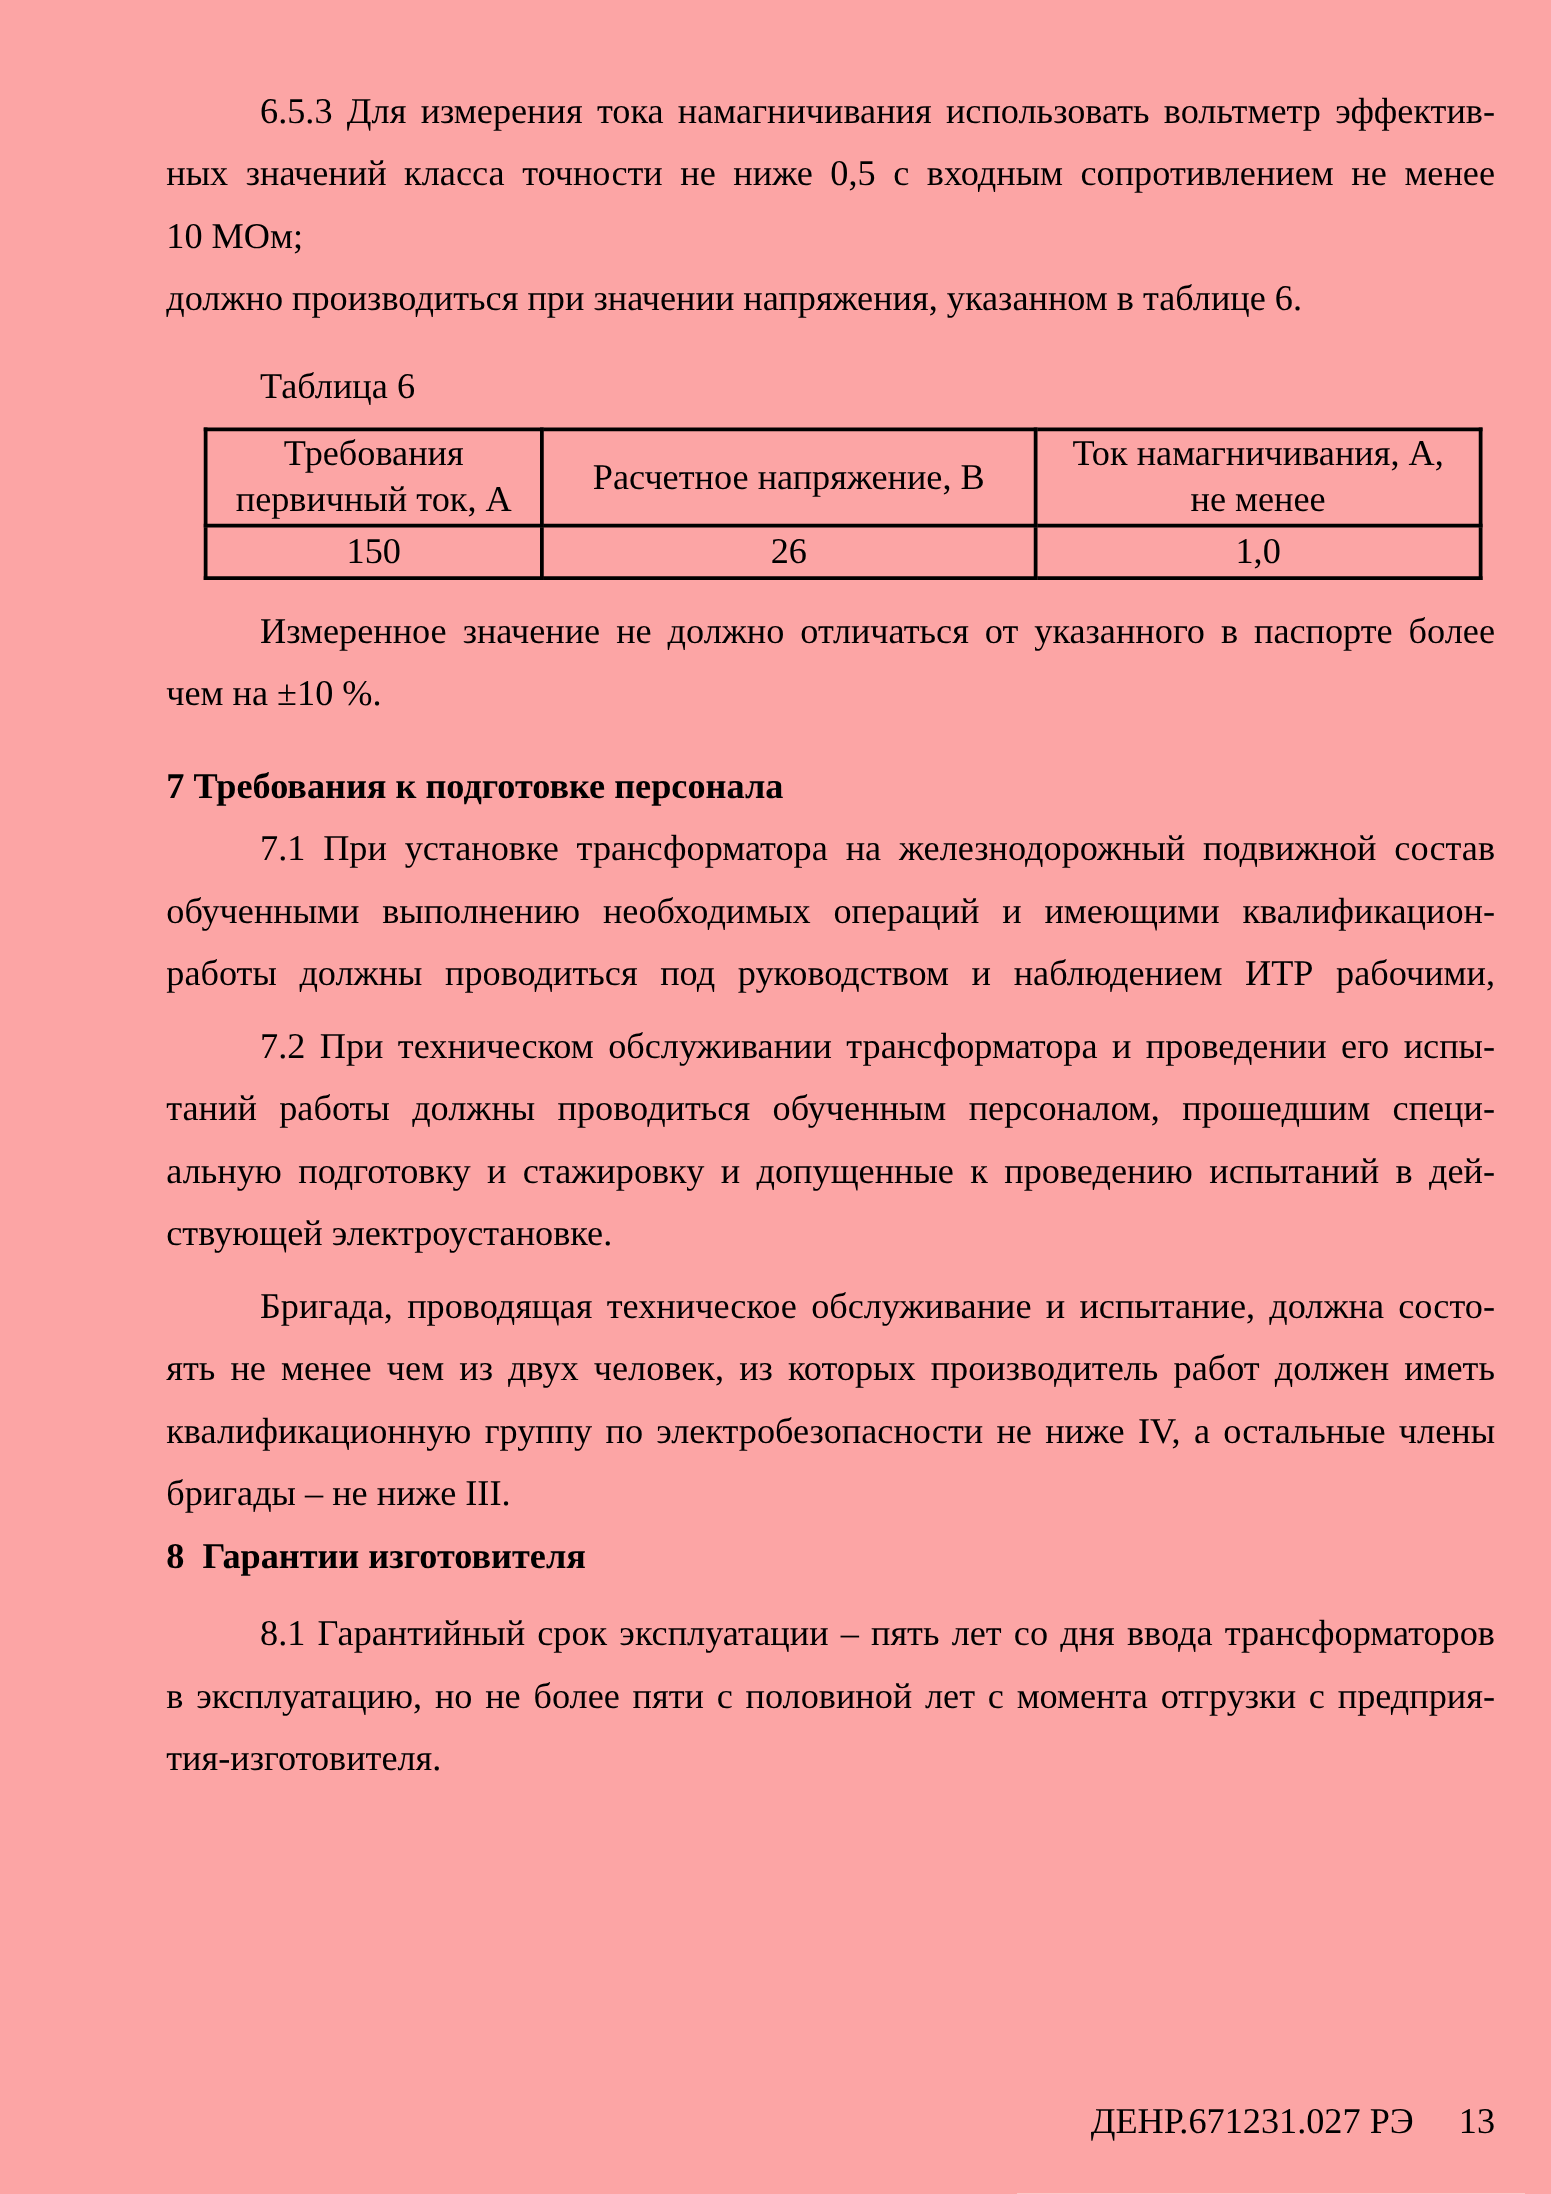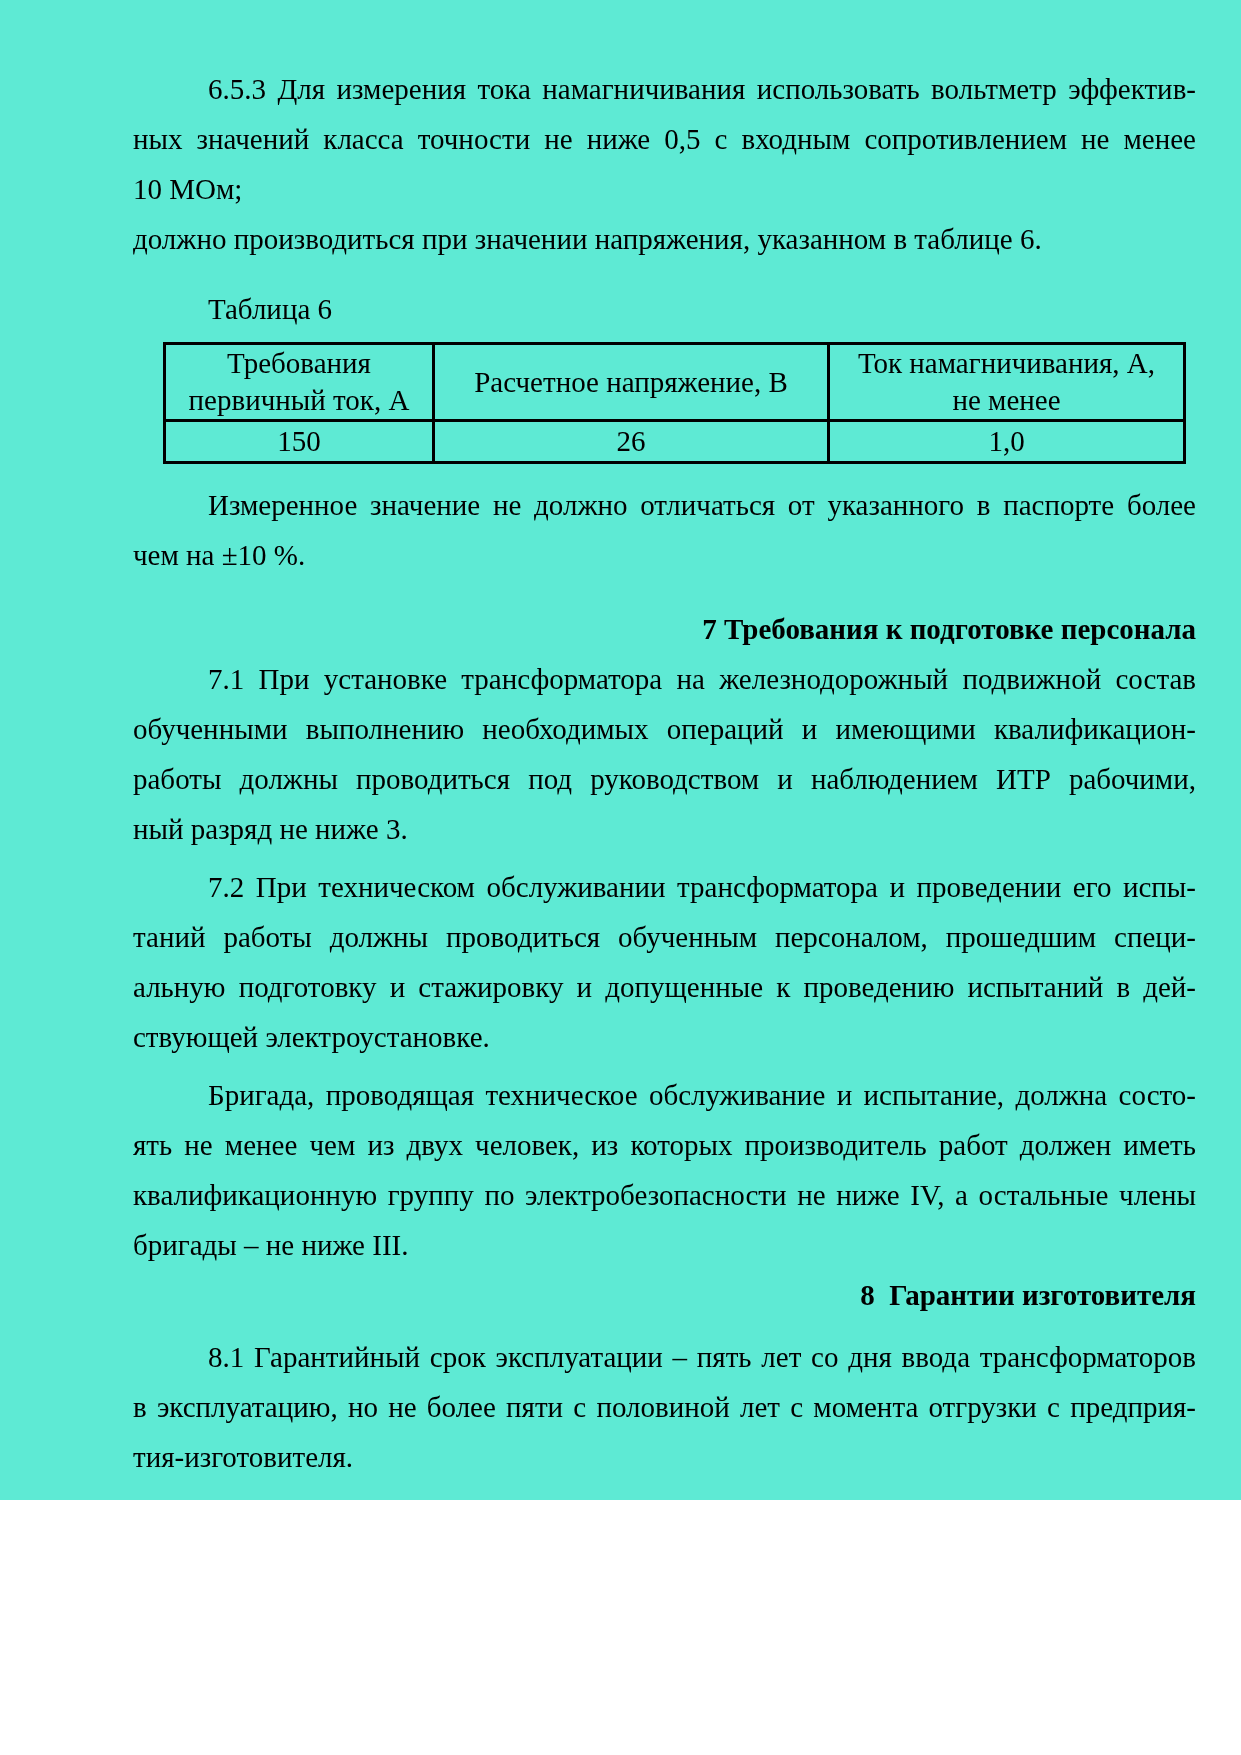--- a/index.html
+++ b/index.html
@@ -1,20 +1,20 @@
 <!DOCTYPE html>
 <html><head>
 <meta charset="utf-8">
 <style>
   * { margin:0; padding:0; box-sizing:border-box; }
   html,body { background:#ffffff; }
   .page {
     position:relative;
-    width:1241px; height:1500px;
-    background:#5eead4; color:#000000;
+    width:1241px; height:1755px;
+    background:#fca5a5; color:#000000;
     font-family:"Liberation Serif", "DejaVu Serif", serif;
     font-size:29px;
     overflow:hidden;
   }
   .content { position:absolute; left:133px; top:64px; width:1063px; }
   .pline { line-height:50px; text-align:left; }
   .jl { text-align:justify; text-align-last:justify; text-justify:inter-word; }
   .ind { text-indent:75px; }
   .table-label { margin-top:20px; }
   table.t6 {
@@ -23,21 +23,21 @@
   }
   .t6 th, .t6 td {
     border:3px solid #000; text-align:center; vertical-align:middle;
     font-weight:normal; padding:0;
   }
   .t6 th { height:74px; line-height:37px; white-space:pre-line; }
   .t6 td { height:39px; line-height:39px; }
   .col1 { width:269px; } .col2 { width:395px; } .col3 { width:356px; }
   .m-measured { margin-top:16px; }
   .heading {
-    font-weight:bold; text-align:right; line-height:50px;
+    font-weight:bold; text-align:left; line-height:50px;
     white-space:pre-wrap;
   }
   .h7m { margin-top:24px; }
   .gap8 { margin-top:8px; }
   .gap12 { margin-top:12px; }
   .footer {
     position:absolute; top:1672px; right:45px;
     display:flex; gap:36px; line-height:50px;justify-content:center;
   }
 </style>
@@ -87,21 +87,20 @@
       <div class="pline jl ind">Измеренное значение не должно отличаться от указанного в паспорте более</div>
       <div class="pline">чем на ±10 %.</div>
     </div>
 
     <div class="heading h7m">7 Требования к подготовке персонала</div>
 
     <div class="para">
       <div class="pline jl ind">7.1 При установке трансформатора на железнодорожный подвижной состав</div>
       <div class="pline jl">обученными выполнению необходимых операций и имеющими квалификацион-</div>
       <div class="pline jl">работы должны проводиться под руководством и наблюдением ИТР рабочими,</div>
-      <div class="pline">ный разряд не ниже 3.</div>
     </div>
 
     <div class="para gap8">
       <div class="pline jl ind">7.2 При техническом обслуживании трансформатора и проведении его испы-</div>
       <div class="pline jl">таний работы должны проводиться обученным персоналом, прошедшим специ-</div>
       <div class="pline jl">альную подготовку и стажировку и допущенные к проведению испытаний в дей-</div>
       <div class="pline">ствующей электроустановке.</div>
     </div>
 
     <div class="para gap8">

